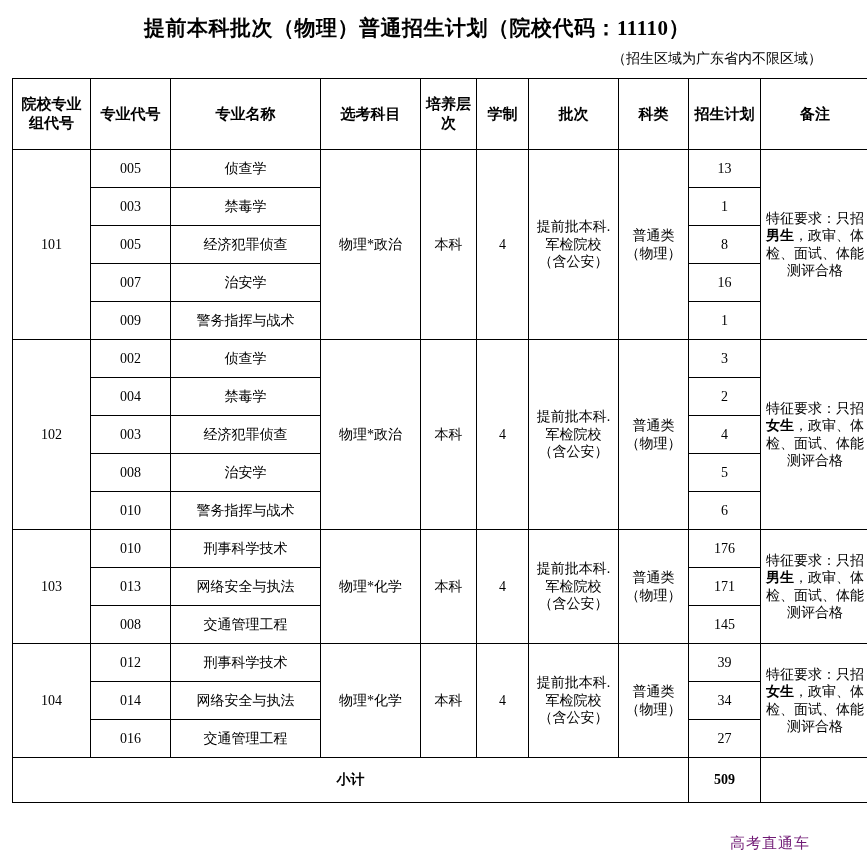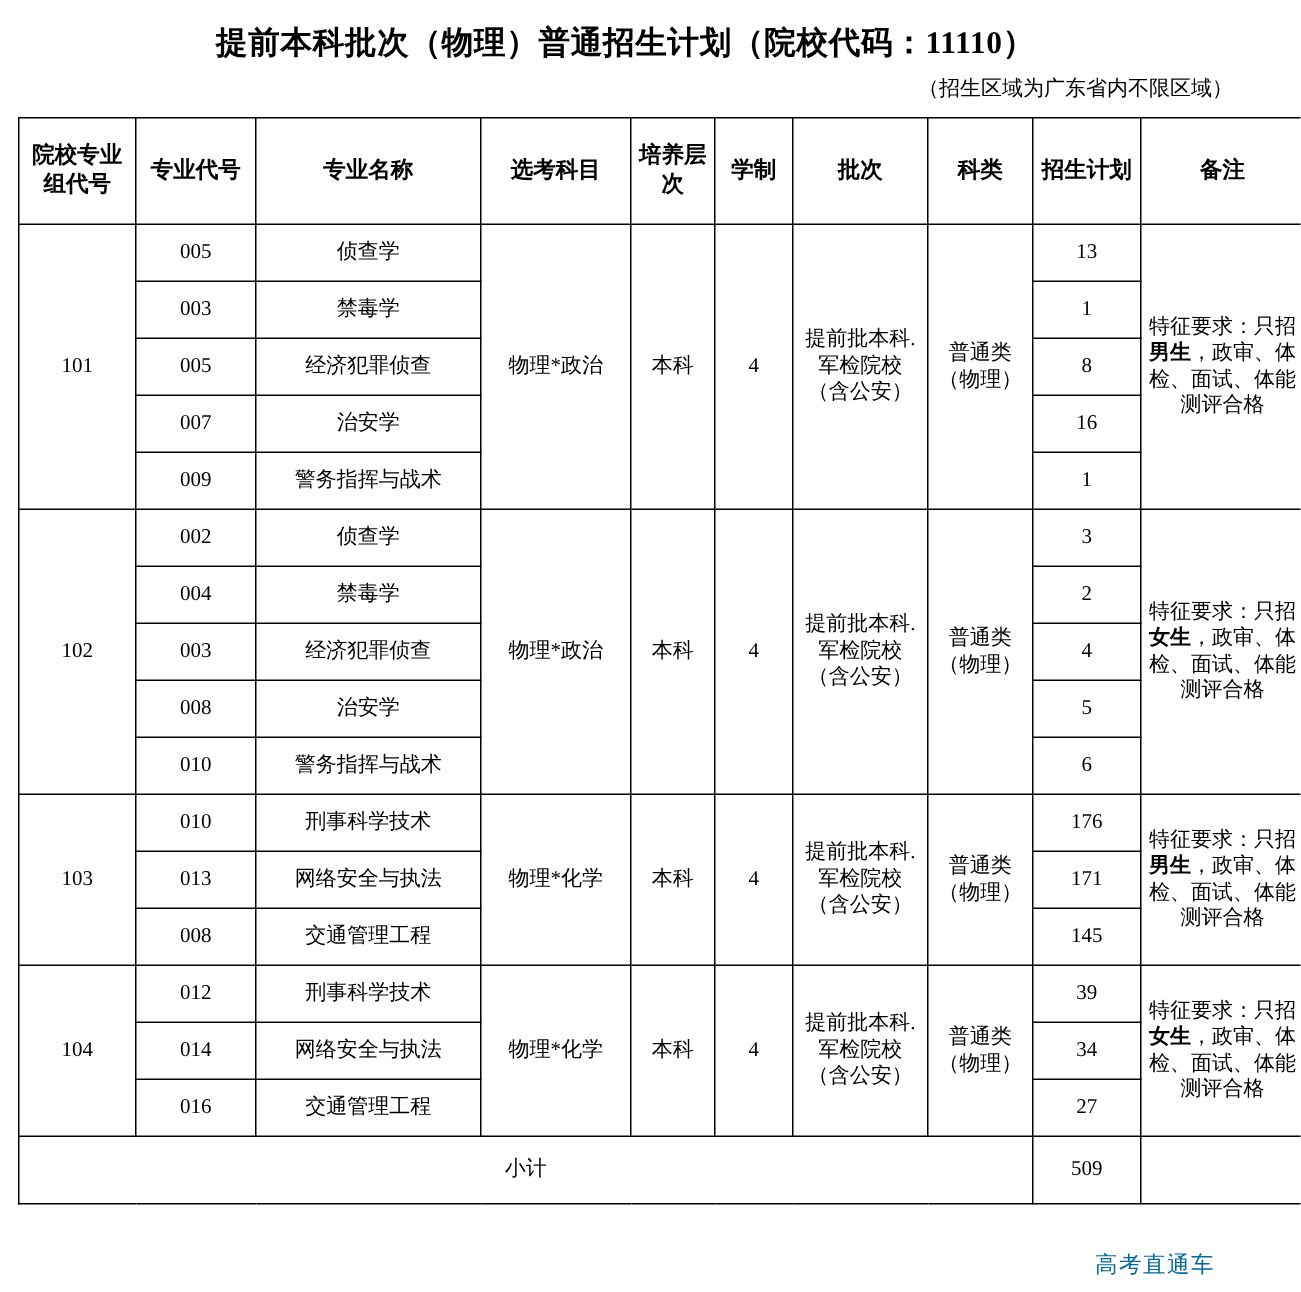--- a/index.html
+++ b/index.html
@@ -74,29 +74,29 @@
   td.remark-cell {
     font-size: 13px;
     line-height: 1.35;
     text-align: left;
     padding: 4px 5px;
   }
   td.remark-cell b { font-weight: bold; }
   .row-h { height: 38px; }
   tfoot td {
     font-size: 16px;
-    font-weight: normal;
+    font-weight: bold;
     height: 40px;
   }
   .watermark {
     position: absolute;
     right: 12px;
     bottom: 8px;
     font-size: 15px;
-    color: #0369a1;
+    color: #701a75;
     font-family: "Liberation Sans", sans-serif;
     letter-spacing: 1px;
     margin-top: 16px;
   }
 </style>
 </head>
 <body>
 
 <div class="page">
 

